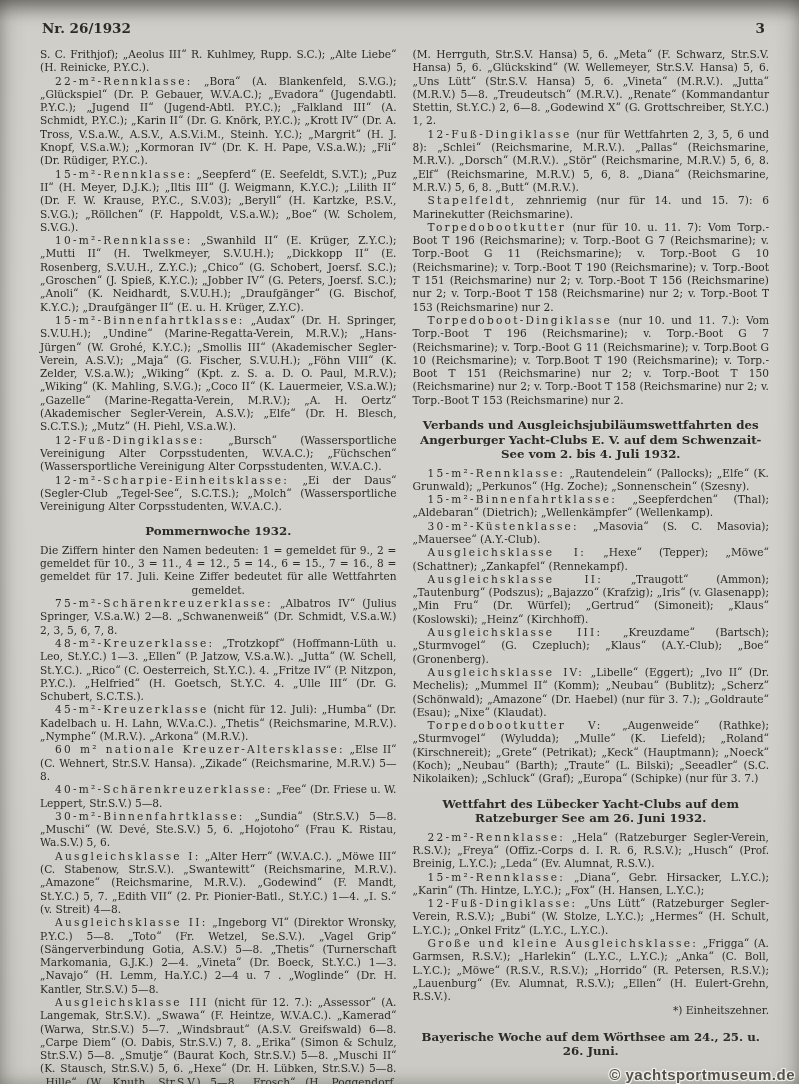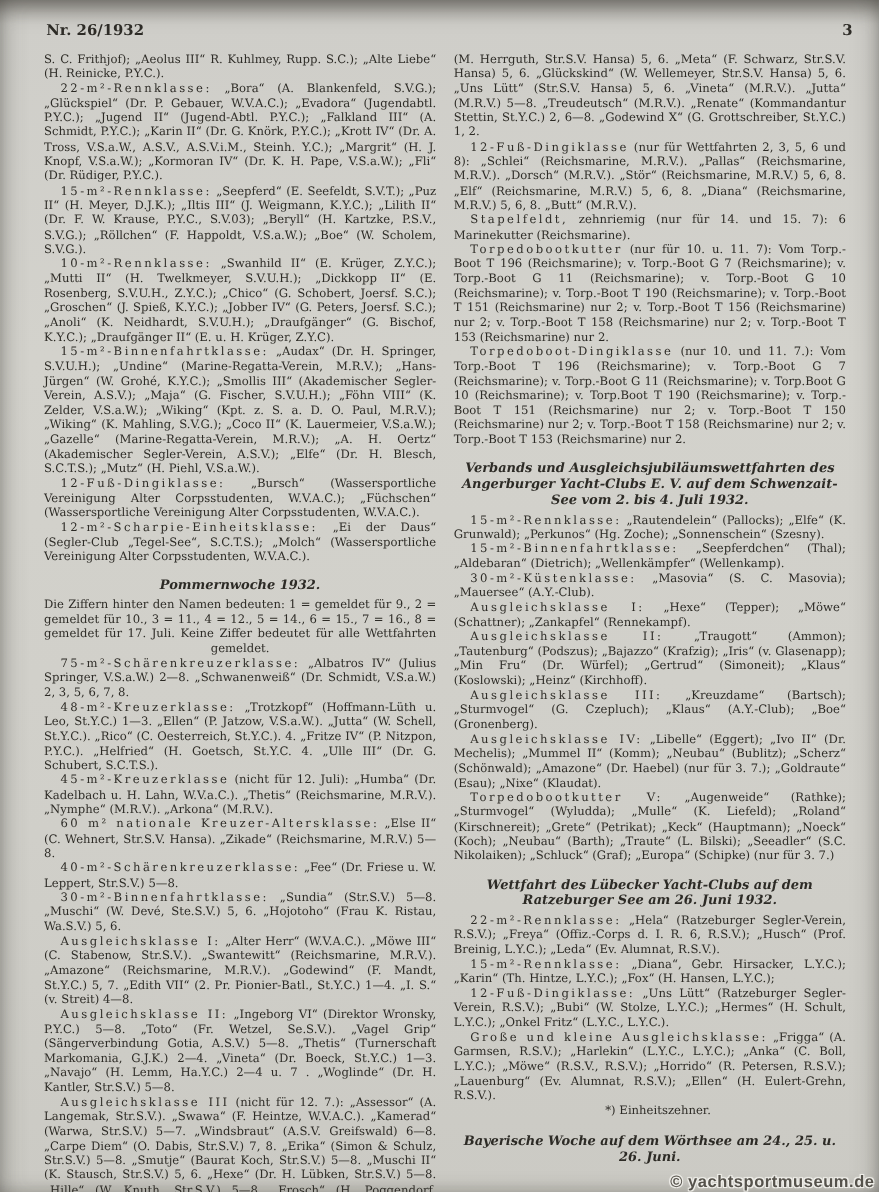--- a/index.html
+++ b/index.html
@@ -14,38 +14,37 @@
     background: linear-gradient(180deg, #b3b1ac 0%, #cfcec9 2%, #d3d2cc 30%, #d0cfc9 70%, #cbcac4 100%);
     box-shadow:
       inset 0 16px 22px -12px rgba(55,53,48,.65),
       inset 16px 0 26px -18px rgba(55,53,48,.45),
       inset -16px 0 26px -18px rgba(55,53,48,.40),
       inset 0 -12px 18px -12px rgba(55,53,48,.30);
     color: #2d2b26;
   }
   .page-header {
     display: flex; justify-content: space-between; align-items: flex-start;
-    padding: 20px 24px 0 42px;
+    padding: 20px 34px 0 42px;
     font-weight: bold; font-size: 13.5px; gap: 47px;
   }
   .columns {
     display: flex; gap: 16px;
     padding: 12px 30px 0 40px;
   }
   .col { width: 50%; font-size: 10.6px; line-height: 13.3px; text-align: justify; }
   .para { margin: 0; text-indent: 15px; }
   .para.cont { text-indent: 0; }
   .para.center-last { text-indent: 0; text-align-last: center; }
-  .para.note { text-align: center; }
+  .para.note { text-align: right; }
   .sperr { letter-spacing: 0.21em; }
   .heading {
     font-weight: bold; text-align: center;
     font-size: 11.8px; line-height: 14.5px;
     margin: 11px 0 5px 0;
-    font-style: italic;
   }
   .heading.tight { margin: 13px 0 4px 0; }
   .watermark {
     position: absolute; right: 4px; bottom: 1px;
     font-family: "Liberation Sans", sans-serif;
     font-weight: bold; font-size: 15px; letter-spacing: 0.5px;
     color: #55524b;
     text-shadow:
       -1px -1px 0 #efeee9, 1px -1px 0 #efeee9,
       -1px 1px 0 #efeee9, 1px 1px 0 #efeee9,

